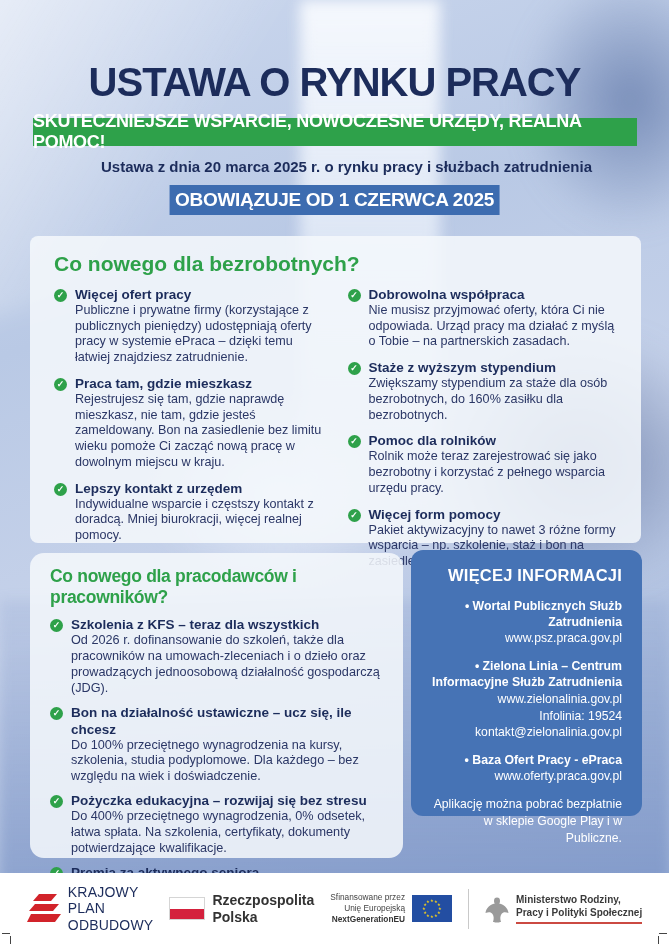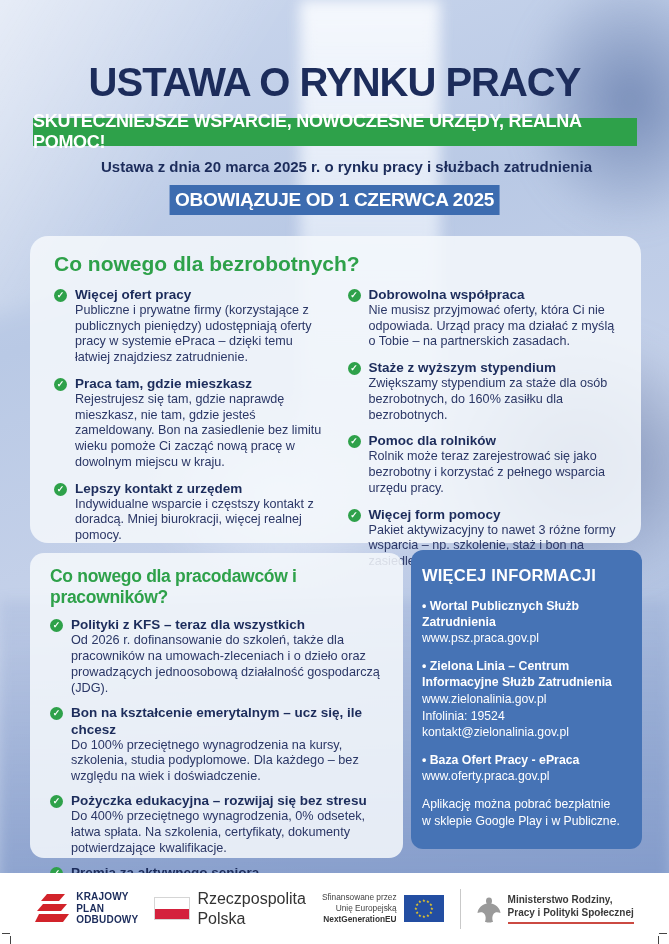--- a/index.html
+++ b/index.html
@@ -37,54 +37,54 @@
   .green-banner { position:absolute; top:118px; left:33px; width:604px; height:28px;
     background:#2ea14a; color:#fff; font-size:18px; font-weight:700;
     display:flex; align-items:center; justify-content:center; letter-spacing:-0.3px; }
   .subtitle { position:absolute; top:158px; left:12px; width:100%; text-align:center;
     color:#1c2c5b; font-size:15px; font-weight:600; }
   .blue-banner { position:absolute; top:185px; left:50%; transform:translateX(-50%);
     background:#3d6cb0; color:#fff; font-size:19px; font-weight:800;
     padding:4px 6px; white-space:nowrap; letter-spacing:-0.3px; }
 
   
-  .card { position:absolute; background:rgba(245,248,252,.86); border-radius:18px; }
+  .card { position:absolute; background:rgba(245,248,252,.86); border-radius:8px; }
   .card1 { left:30px; top:236px; width:611px; height:307px; padding:16px 24px 0; }
   .card2 { left:30px; top:553px; width:373px; height:305px; padding:13px 20px 0; border-radius:14px; }
   .h-green { color:#2ea14a; font-weight:800; }
   .card1 .h-green { font-size:21px; margin-bottom:10px; }
   .card2 .h-green { font-size:17.5px; margin-bottom:8px; letter-spacing:-0.3px; }
   .cols { display:flex; gap:24px; }
   .col { flex:1; }
   .item { display:flex; gap:8px; margin-bottom:9px; }
   .card2 .item { margin-bottom:7px; }
   .check { flex:0 0 13px; width:13px; height:13px; margin-top:3px; border-radius:50%;
     background:#2ea14a; color:#fff; font-size:9px; font-weight:700;
     display:flex; align-items:center; justify-content:center; line-height:1; }
   .item-title { color:#1c2c5b; font-size:13.5px; font-weight:800; line-height:1.26; }
   .item-body { color:#2b3766; font-size:12.6px; line-height:1.25; }
   .card2 .item-body { font-size:12.7px; }
 
   
-  .info { position:absolute; left:411px; top:550px; width:231px; height:299px;
-    background:#4673b5; border-radius:12px; padding:16px 11px 0; color:#fff; }
+  .info { position:absolute; left:411px; top:550px; width:231px; height:266px;
+    background:#4673b5; border-radius:12px; padding:16px 20px 0; color:#fff;text-align:right; }
   .info-title { font-size:16.5px; font-weight:800; margin-bottom:13px; letter-spacing:0.2px; }
   .info-entry { margin-bottom:11px; }
   .info-label { font-size:12.3px; font-weight:800; line-height:1.32; }
   .info-line { font-size:12.2px; line-height:1.38; font-weight:400; }
 
   
   .footer { position:absolute; left:0; top:873px; width:669px; height:71px; background:#fff;
     display:flex; align-items:center; justify-content:center; gap:16px; }
   .logo-group { display:flex; align-items:center; gap:7px; }
   .pre { white-space:pre-line; }
-  .kpo-text { color:#1c2c5b; font-size:10px; font-weight:700; line-height:1.15; letter-spacing:0.2px; }
+  .kpo-text { color:#1c2c5b; font-size:14px; font-weight:400; line-height:1.15; letter-spacing:0.2px; }
   .flag-pl { width:36px; height:23px; border:1px solid #d5d5d5; display:flex; flex-direction:column; }
   .flag-pl .w { flex:1; background:#fff; } .flag-pl .r { flex:1; background:#d4213d; }
-  .rp-text { color:#333; font-size:16px; font-weight:400; line-height:1.2; }
+  .rp-text { color:#333; font-size:14px; font-weight:700; line-height:1.2; }
   .eu-text { color:#444; font-size:8.3px; line-height:1.3; text-align:right; }
   .eu-bold { font-weight:800; color:#333; }
   .vdiv { width:1px; height:40px; background:#c9c9c9; }
   .ministry-text { color:#3a3a3a; font-size:10px; font-weight:700; line-height:1.3; }
   .red-line { height:2px; background:#cb4a42; margin-top:3px; }
   .crop { position:absolute; background:#444; }
   .crop.h { width:8px; height:1px; } .crop.v { width:1px; height:8px; }
 </style>
 </head>
 <body>
@@ -160,28 +160,28 @@
         </div>
       </div>
     </div>
   </div>
 
   <div class="card card2">
     <div class="h-green">Co nowego dla pracodawców i pracowników?</div>
     <div class="item">
       <span class="check">✓</span>
       <div>
-          <div class="item-title">Polityki z KFS – teraz dla wszystkich</div>
+          <div class="item-title">Szkolenia z KFS – teraz dla wszystkich</div>
       <div class="item-body">Od 2026 r. dofinansowanie do szkoleń, także dla pracowników na umowach-zleceniach i o dzieło oraz prowadzących jednoosobową działalność gospodarczą (JDG).</div>
         </div>
     </div>
     <div class="item">
       <span class="check">✓</span>
       <div>
-          <div class="item-title">Bon na kształcenie emerytalnym – ucz się, ile chcesz</div>
+          <div class="item-title">Bon na działalność ustawiczne – ucz się, ile chcesz</div>
       <div class="item-body">Do 100% przeciętnego wynagrodzenia na kursy, szkolenia, studia podyplomowe. Dla każdego – bez względu na wiek i doświadczenie.</div>
         </div>
     </div>
     <div class="item">
       <span class="check">✓</span>
       <div>
           <div class="item-title">Pożyczka edukacyjna – rozwijaj się bez stresu</div>
       <div class="item-body">Do 400% przeciętnego wynagrodzenia, 0% odsetek, łatwa spłata. Na szkolenia, certyfikaty, dokumenty potwierdzające kwalifikacje.</div>
         </div>
     </div>

